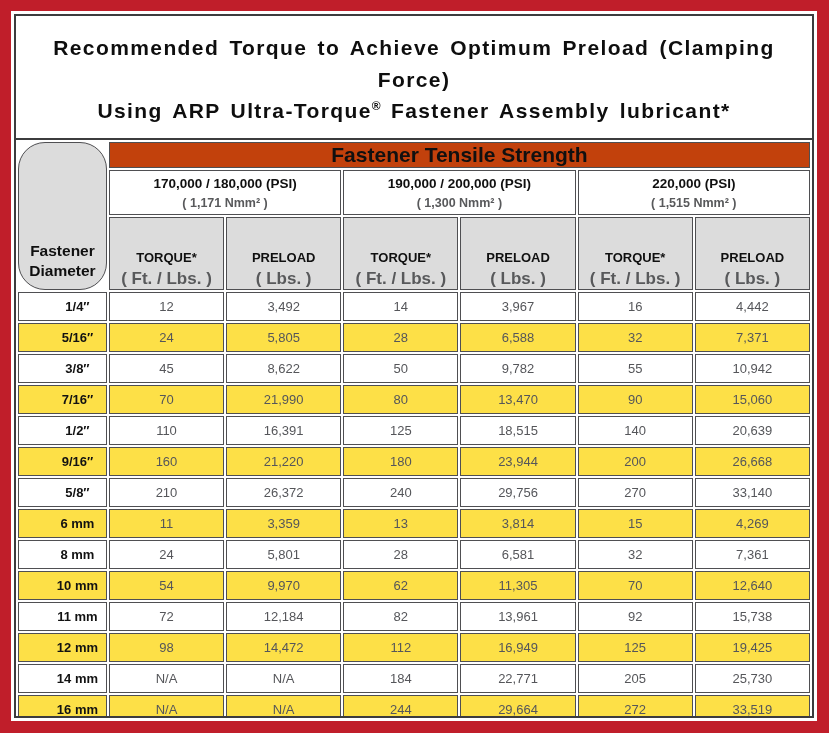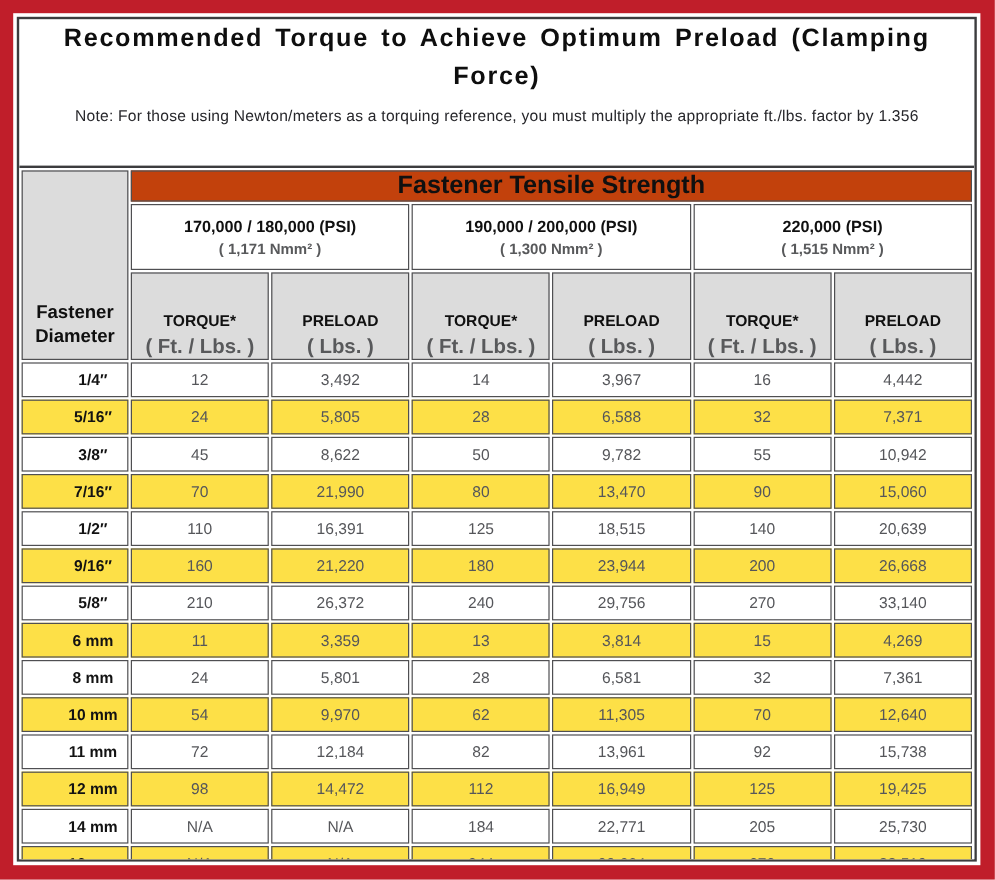--- a/index.html
+++ b/index.html
@@ -21,20 +21,21 @@
     background: #ffffff;
     border: 2px solid #3C3C3E;
     box-shadow: 0 0 0 3px #ffffff;
     display: flex; flex-direction: column;
     overflow: hidden;
   }
   .title-block {
     flex: 0 0 auto;
     height: 122px; box-sizing: border-box;
     text-align: center;
+    padding-top: 16px;
   }
   .title-line1, .title-line2 {
     font-weight: bold;
     color: #0e0e0e;
     font-size: 21px;
     letter-spacing: 1.4px;
     word-spacing: 3px;
     line-height: 1.5;
   }
   sup.reg { font-size: 12px; letter-spacing: 0; }
@@ -62,46 +63,48 @@
     overflow: hidden;
   }
   .corner {
     vertical-align: bottom;
     font-weight: bold;
     font-size: 15.5px;
     color: #101010;
     padding-bottom: 8px;
     line-height: 1.3;
     background: #DCDCDC;
+    border-radius: 27px;
   }
   .group-h {
     font-weight: bold;
     font-size: 21px;
     color: #101010;
     background: #c2410c;
     height: 26px;
   }
-  .psi-cell { background: #ffffff; height: 55px; margin-left: 28px; }
+  .psi-cell { background: #ffffff; height: 45px; margin-left: 28px; }
   .psi-main { font-weight: bold; font-size: 13.5px; color: #101010; margin-bottom: 5px; }
   .psi-sub  { font-size: 12.5px; color: #58595B; }
   .sub-cell { background: #DCDCDC; height: 46px; }
   .sub-main { font-weight: bold; font-size: 13px; color: #101010; margin-bottom: 4px; margin-top: 32px; }
   .sub-unit { font-size: 17px; color: #58595B; }
   tbody td { font-size: 13px; color: #55565A; height: 29px; background: #ffffff; }
   tbody td.dia { font-weight: bold; color: #121212; font-size: 13px; padding-left: 30px; }
   tbody tr.alt td { background: #fde047; }
 </style>
 </head>
 <body>
 
 <div class="frame">
   <div class="content">
 
     <div class="title-block">
       <div class="title-line1">Recommended Torque to Achieve Optimum Preload (Clamping Force)</div>
+      <div class="title-line2"><span>Using ARP Ultra-Torque</span><sup class="reg">®</sup><span> Fastener Assembly lubricant*</span></div>
       <div class="note">Note: For those using Newton/meters as a torquing reference, you must multiply the appropriate ft./lbs. factor by 1.356</div>
     </div>
 
     <table class="torque">
       <colgroup>
         <col style="width:11.4%">
         <col style="width:14.766%">
           <col style="width:14.766%">
         <col style="width:14.766%">
           <col style="width:14.766%">

